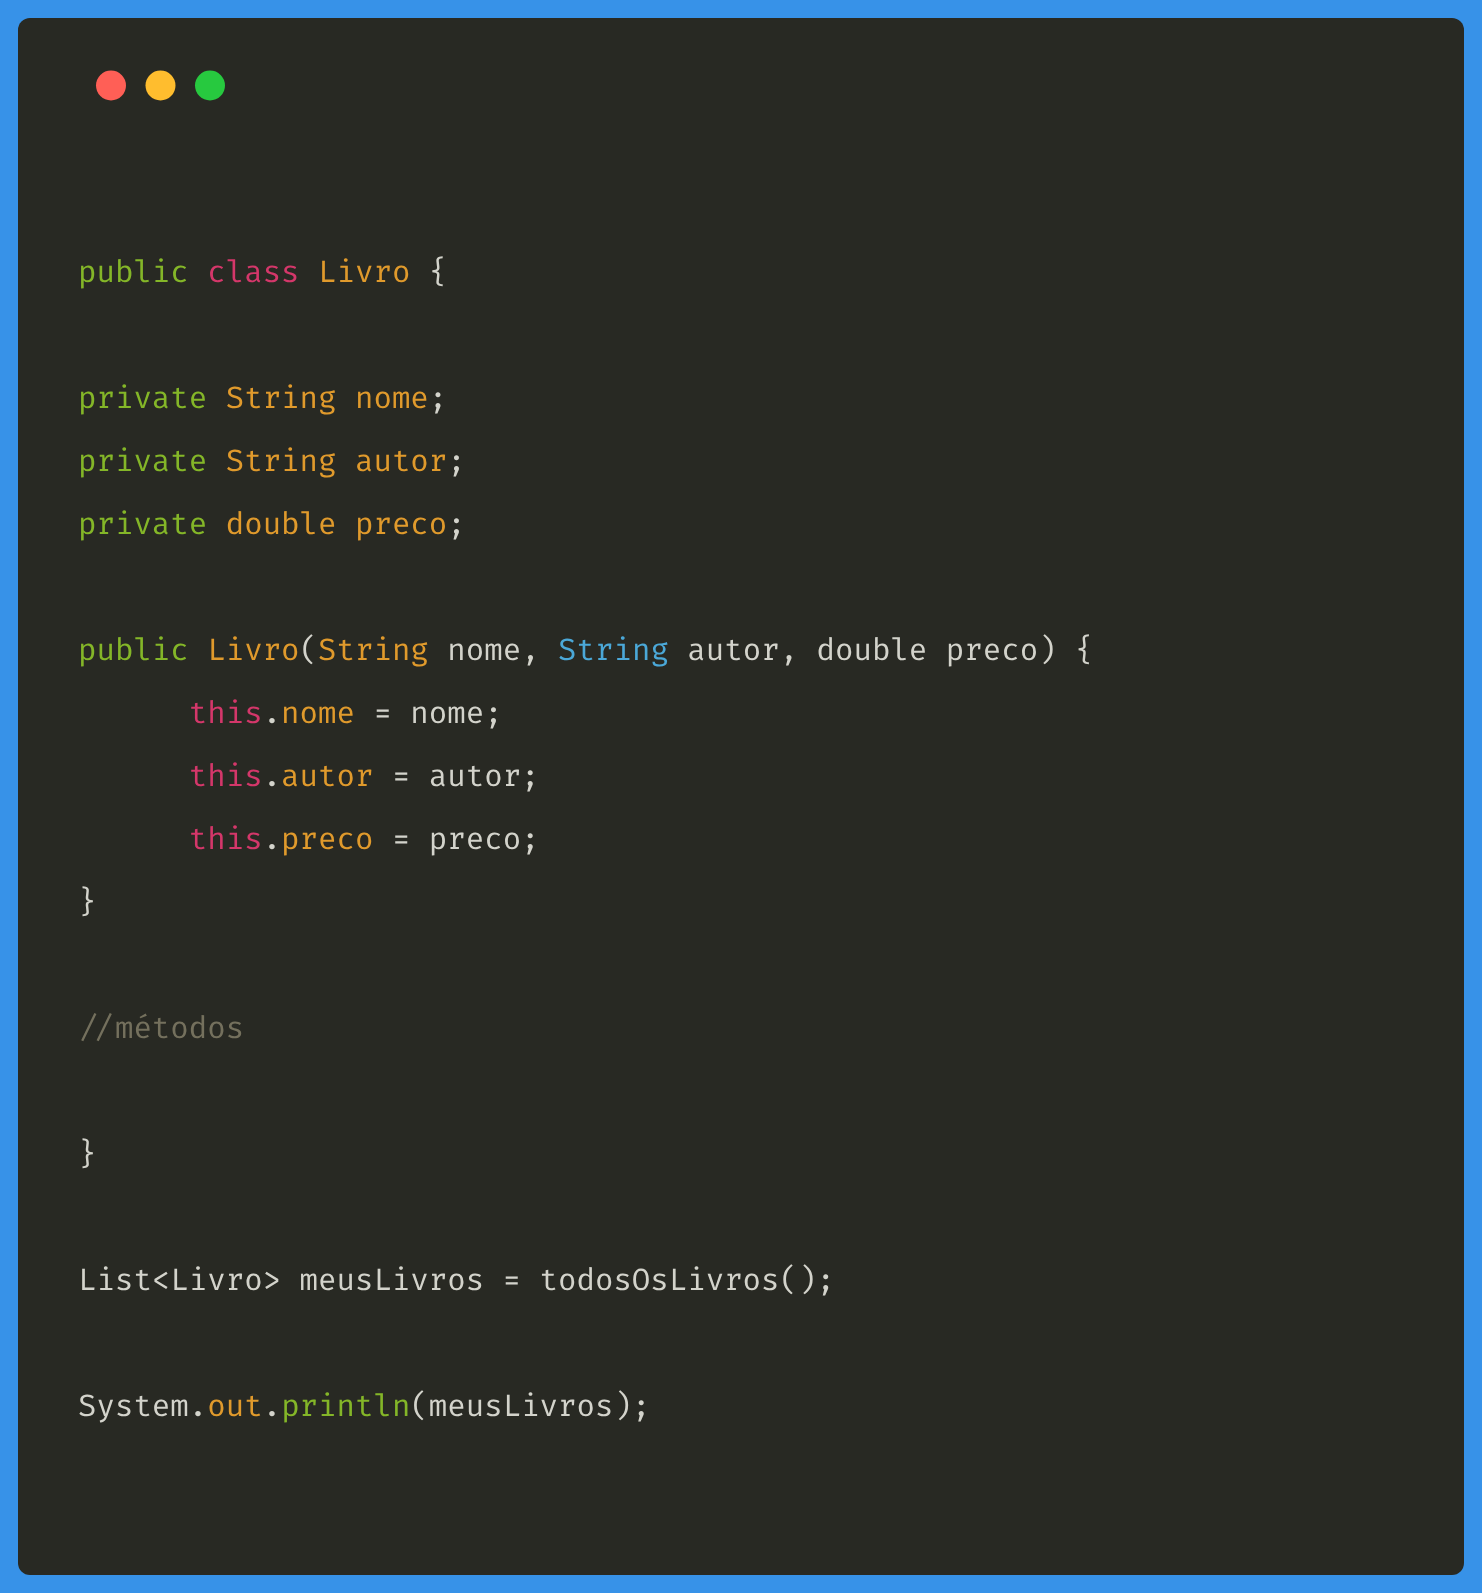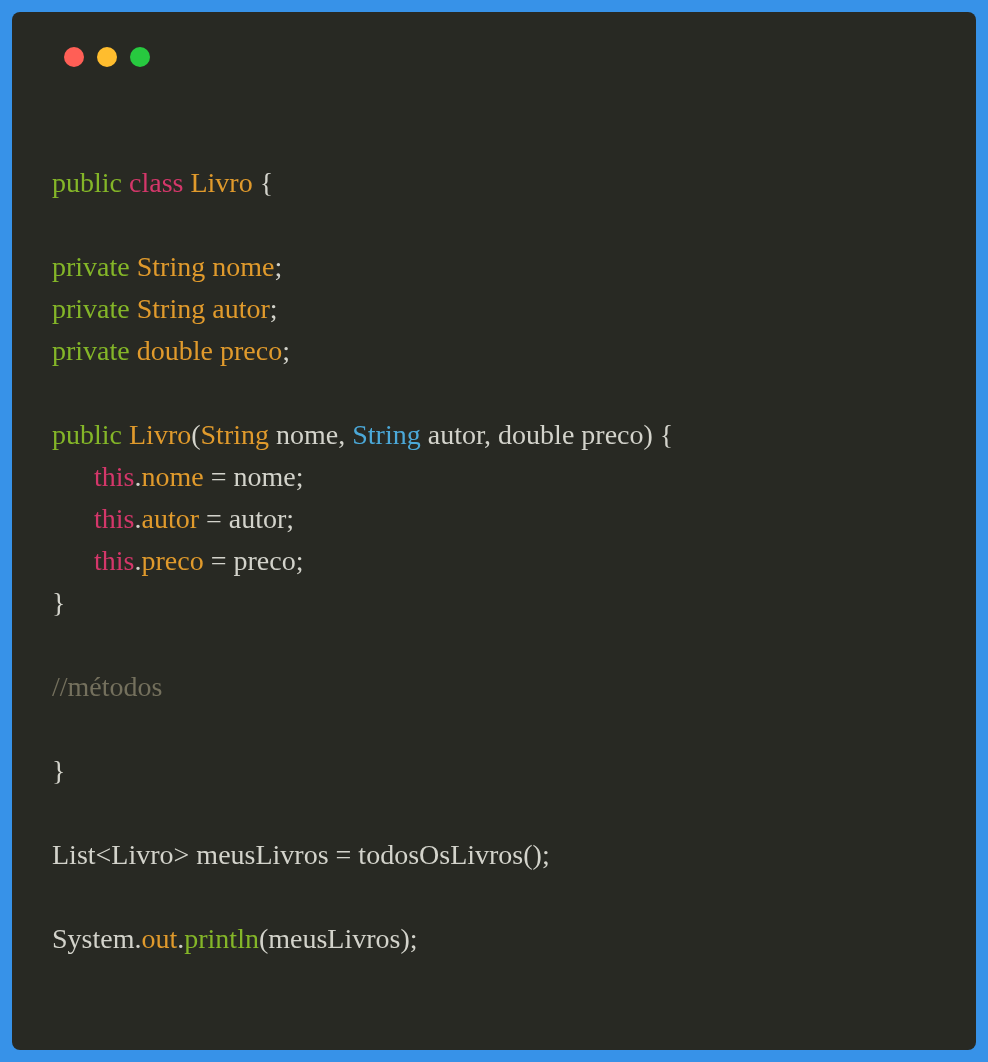--- a/index.html
+++ b/index.html
@@ -30,26 +30,25 @@
     }
     .traffic-light {
       width: 20px;
       height: 20px;
       border-radius: 50%;
     }
     .red { background: #ff5f56; }
     .yellow { background: #ffbd2e; }
     .green { background: #27c93f; }
     .code {
-      font-size: 28px;
+      font-size: 20px;
       line-height: 42px;
       color: #d3d3cb;
       white-space: pre;
       font-feature-settings: "liga" 0;
-      font-family: Liberation Serif, serif;
     }
     .c-keyword-pink { color: #d4376a; }
     .c-keyword-green { color: #84b628; }
     .c-type-orange { color: #e09a2c; }
     .c-type-blue { color: #4ba8d8; }
     .c-ident { color: #d3d3cb; }
     .c-prop { color: #e09a2c; }
     .c-method { color: #84b628; }
     .c-punct { color: #d3d3cb; }
     .c-comment { color: #74705d; }

